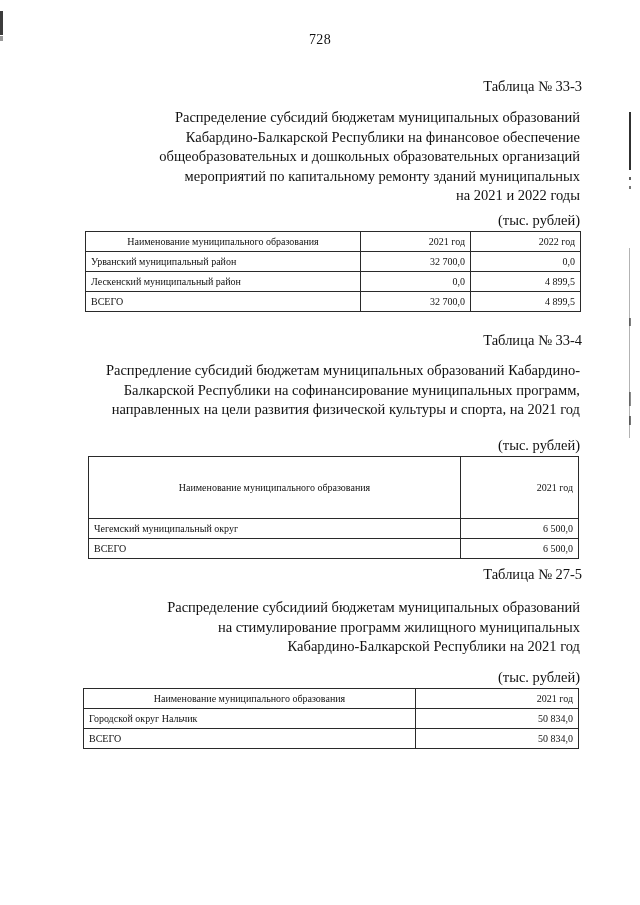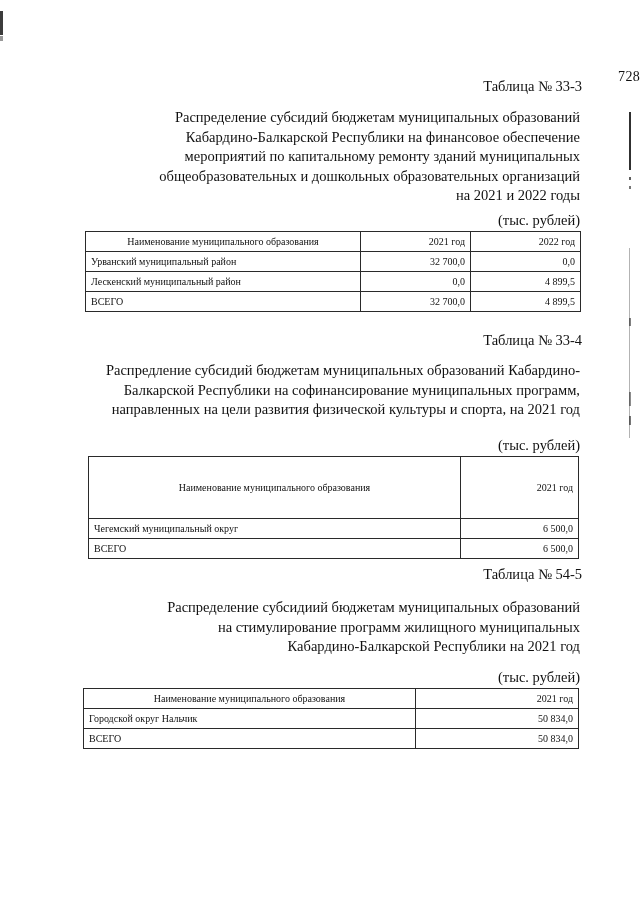--- a/index.html
+++ b/index.html
@@ -89,24 +89,23 @@
     height: 9px;
     opacity: 0.6;
   }
 
   
   .page-number {
     position: absolute;
     top: 32px;
     left: 0;
     width: 640px;
-    text-align: right;
+    text-align: center;
     font-size: 14px;
     letter-spacing: 0.3px;
-    margin-top: 37px;
   }
 
   
   .table-label {
     position: absolute;
     right: 58px;
     font-size: 14.5px;
     white-space: nowrap;
   }
   .doc-title {
@@ -194,22 +193,22 @@
   <div class="artifact artifact-right-dot4"></div>
   <div class="artifact artifact-right-dot5"></div>
 
   <div class="page-number">728</div>
 
   <div class="table-label" style="top:78px;">Таблица № 33-3</div>
 
   <div class="doc-title" style="top:108px;">
     <div>Распределение субсидий бюджетам муниципальных образований</div>
     <div>Кабардино-Балкарской Республики на финансовое обеспечение</div>
+    <div>общеобразовательных и дошкольных образовательных организаций</div>
     <div>мероприятий по капитальному ремонту зданий муниципальных</div>
-    <div>общеобразовательных и дошкольных образовательных организаций</div>
     <div>на 2021 и 2022 годы</div>
   </div>
 
   <div class="units-note" style="top:212px;">(тыс. рублей)</div>
 
   <table class="doc-table" id="table-33-3">
     <colgroup>
         <col class="k1">
         <col class="k2">
         <col class="k3">
@@ -262,21 +261,21 @@
         <td class="c-name">Чегемский муниципальный округ</td>
         <td class="c-num">6 500,0</td>
       </tr>
       <tr>
         <td class="c-name">ВСЕГО</td>
         <td class="c-num">6 500,0</td>
       </tr>
     </tbody>
   </table>
 
-  <div class="table-label" style="top:566px;">Таблица № 54-5</div>
+  <div class="table-label" style="top:566px;">Таблица № 27-5</div>
 
   <div class="doc-title" style="top:598px;">
     <div>Распределение субсидиий бюджетам муниципальных образований</div>
     <div>на стимулирование программ жилищного муниципальных</div>
     <div>Кабардино-Балкарской Республики на 2021 год</div>
   </div>
 
   <div class="units-note" style="top:669px;">(тыс. рублей)</div>
 
   <table class="doc-table" id="table-33-5">

